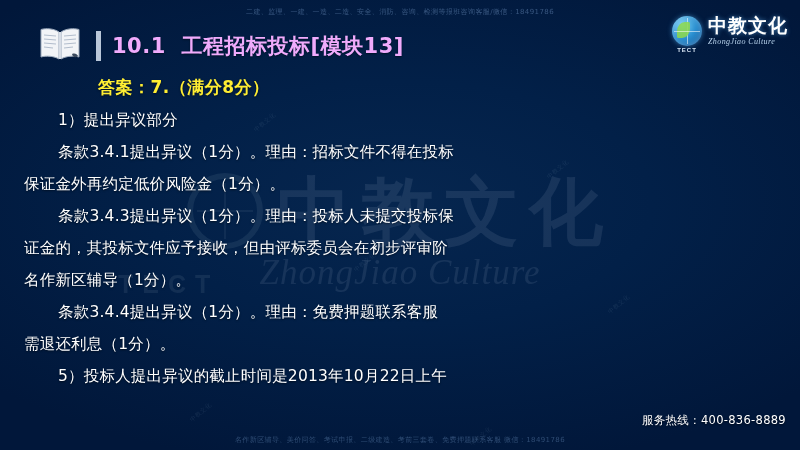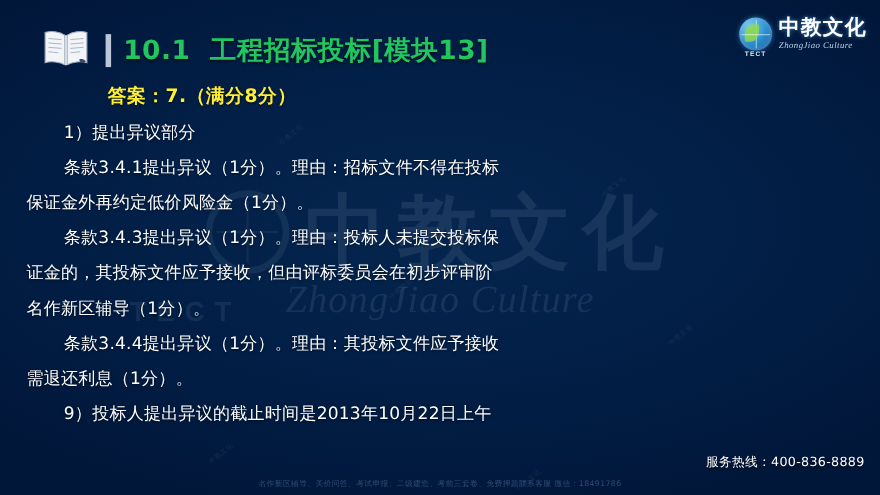--- a/index.html
+++ b/index.html
@@ -73,21 +73,21 @@
   .header{
     position:absolute;top:24px;left:0;width:470px;height:44px;
     display:flex;align-items:center;
   }
   .book-icon{margin-left:38px;flex:none;}
   .title-bar{
     width:5px;height:30px;background:#c9d6e6;margin-left:14px;margin-right:11px;flex:none;
     opacity:.92;
   }
   .title-text{
-    color:#22c55e;font-size:24px;font-weight:bold;letter-spacing:.5px;
+    color:#f0abfc;font-size:21px;font-weight:bold;letter-spacing:.5px;
     white-space:nowrap;
     font-family:"DejaVu Sans","Liberation Sans",sans-serif;
     text-shadow:0 1px 2px rgba(0,0,0,.45);
   }
 
   
   .brand{
     position:absolute;top:16px;right:12px;display:flex;align-items:center;gap:6px;
   }
   .brand-globe{
@@ -172,20 +172,21 @@
     <div class="wm-en">ZhongJiao Culture</div>
     <div class="wm-tect">TECT</div>
   </div>
   <div class="wm-tick" style="left:252px;top:118px;">中教文化</div>
   <div class="wm-tick" style="left:545px;top:165px;">中教文化</div>
   <div class="wm-tick" style="left:352px;top:258px;">中教文化</div>
   <div class="wm-tick" style="left:606px;top:300px;">中教文化</div>
   <div class="wm-tick" style="left:188px;top:408px;">中教文化</div>
   <div class="wm-tick" style="left:468px;top:432px;">中教文化</div>
 
+  <div class="top-marquee">二建、监理、一建、一造、二造、安全、消防、咨询、检测等报班咨询客服/微信：18491786</div>
 
   <div class="header">
     <span class="book-icon">
       <svg width="44" height="34" viewBox="0 0 44 34" xmlns="http://www.w3.org/2000/svg">
         <path d="M21 5 C16 1.5 8 1 3 2.5 L3 30 C8 28.5 16 29 21 32 Z" fill="#f2f4f7" stroke="#9aa8bb" stroke-width="1"></path>
         <path d="M23 5 C28 1.5 36 1 41 2.5 L41 30 C36 28.5 28 29 23 32 Z" fill="#f2f4f7" stroke="#9aa8bb" stroke-width="1"></path>
         <path d="M21 5 L21 32 L23 32 L23 5 Z" fill="#d7dde6"></path>
         <g stroke="#a9b5c6" stroke-width="0.9">
           <line x1="6" y1="8" x2="18" y2="9"></line>
             <line x1="6" y1="12" x2="18" y2="13"></line>
@@ -217,23 +218,23 @@
   </div>
 
   <div class="content">
     <div class="answer-line">答案：7.（满分8分）</div>
     <div class="para indent">1）提出异议部分</div>
     <div class="para indent">条款3.4.1提出异议（1分）。理由：招标文件不得在投标</div>
     <div class="para">保证金外再约定低价风险金（1分）。</div>
     <div class="para indent">条款3.4.3提出异议（1分）。理由：投标人未提交投标保</div>
     <div class="para">证金的，其投标文件应予接收，但由评标委员会在初步评审阶</div>
     <div class="para">名作新区辅导（1分）。</div>
-    <div class="para indent">条款3.4.4提出异议（1分）。理由：其投标文件应予接收</div>
+    <div class="para indent">条款3.4.4提出异议（1分）。理由：免费押题联系客服</div>
     <div class="para">需退还利息（1分）。</div>
-    <div class="para indent">9）投标人提出异议的截止时间是2013年10月22日上午</div>
+    <div class="para indent">5）投标人提出异议的截止时间是2013年10月22日上午</div>
   </div>
 
   <div class="hotline">
     <span>服务热线：</span><span>400-836-8889</span>
   </div>
 
   <div class="bottom-marquee">名作新区辅导、美价问答、考试申报、二级建造、考前三套卷、免费押题联系客服 微信：18491786</div>
 </div>
 
 </body></html>

